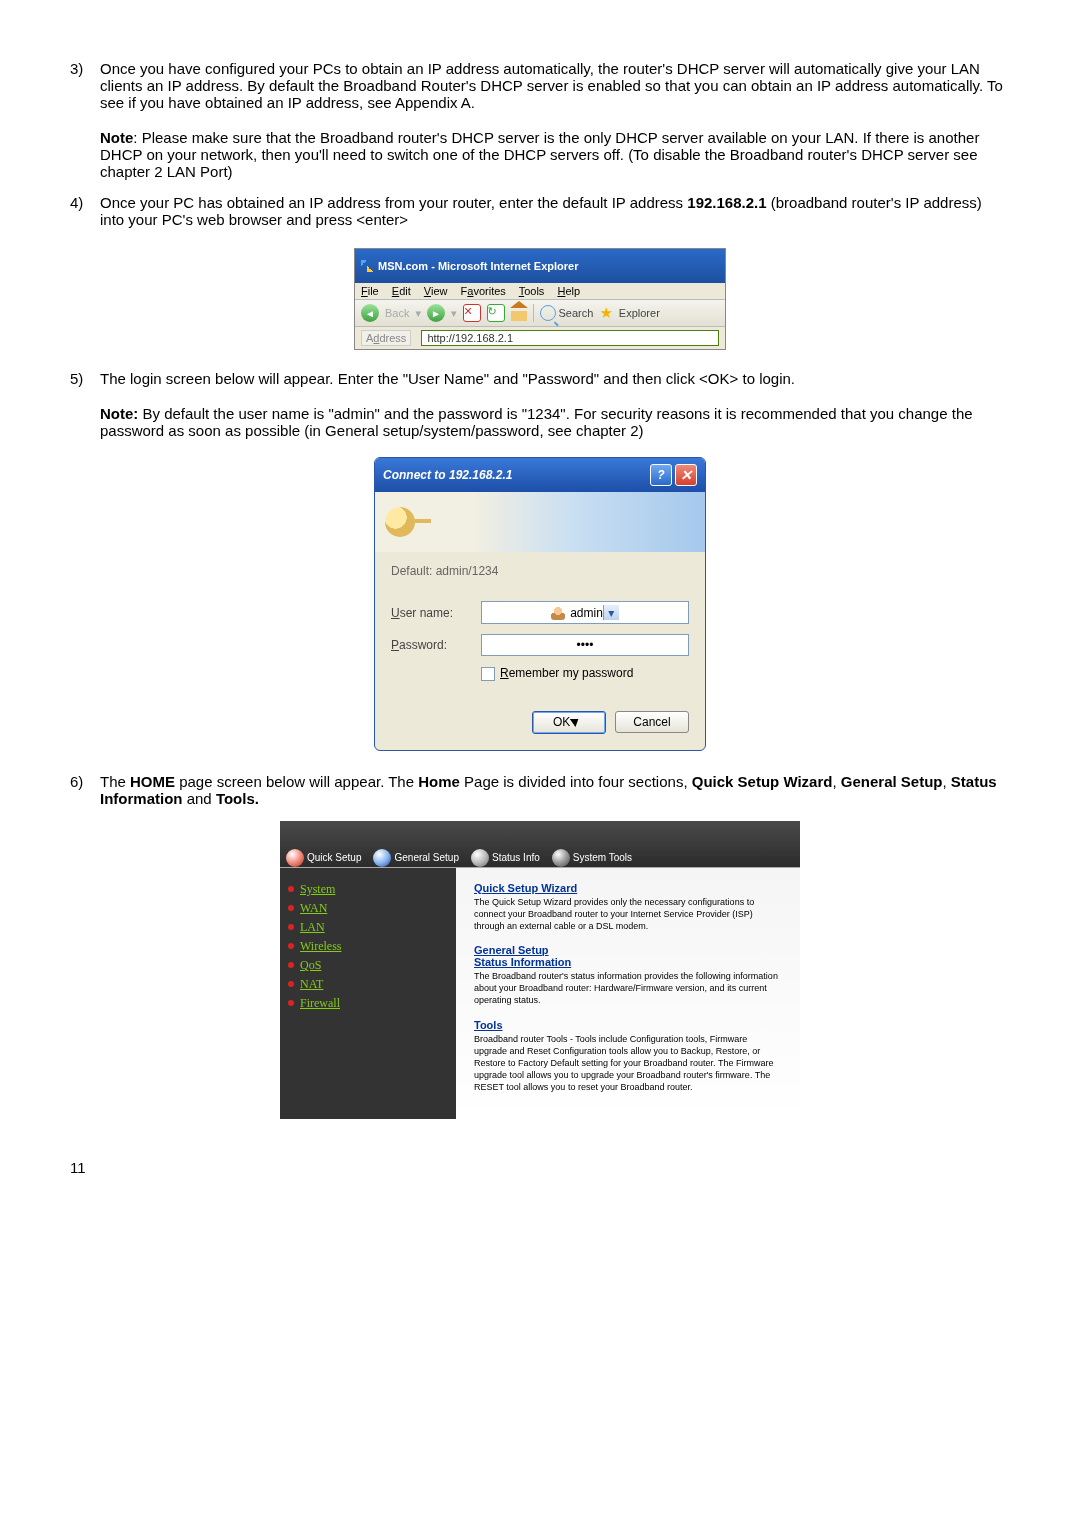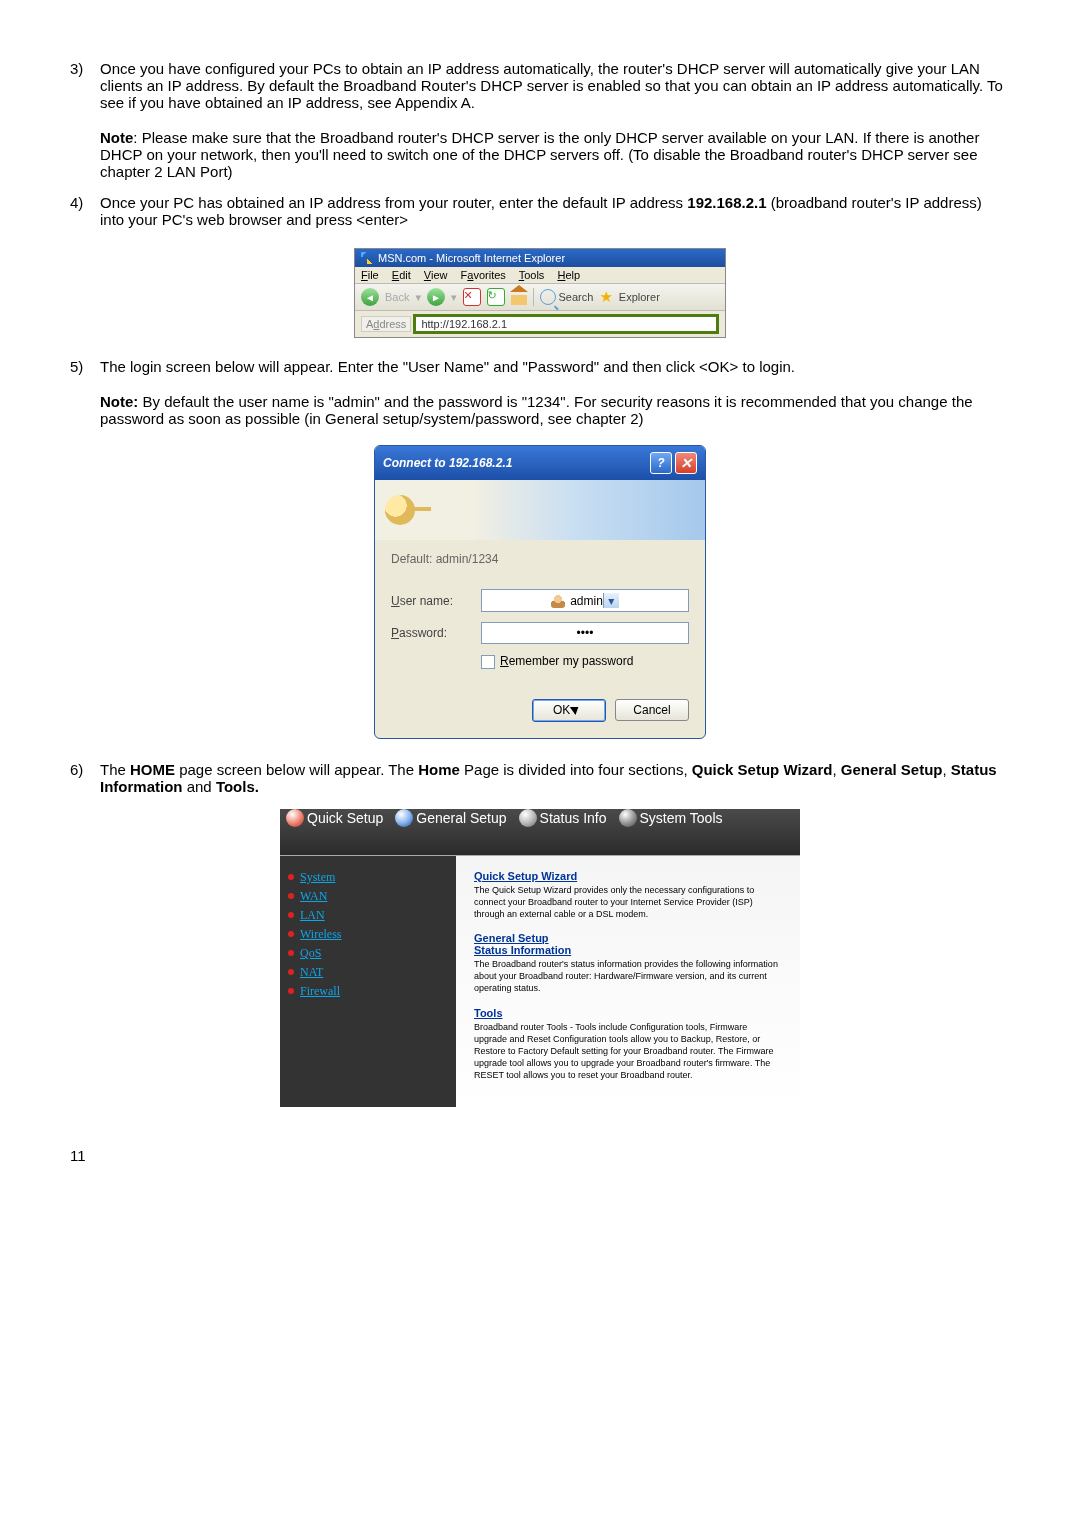--- a/index.html
+++ b/index.html
@@ -22,22 +22,22 @@
   .ie-fig {
     width: 370px;
     margin: 20px auto 10px auto;
     border: 1px solid #888;
     font-size: 11px;
     font-family: Tahoma, Arial, sans-serif;
   }
   .ie-title {
     background: linear-gradient(to bottom, #2a6ac8, #1e4f9e);
     color: #fff;
-    font-weight: normal;
-    padding: 3px 6px;
+    font-weight: bold;
+    padding: 11px 6px;
     display: flex;
     align-items: center;
     gap: 5px;
     text-align: center;
   }
   .ie-title .ie-flag {
     width: 12px; height: 12px; background:
       linear-gradient(135deg,#4da6ff 0 50%,transparent 0),
       linear-gradient(45deg,#ffcc33 0 50%,transparent 0);
     background-size: 50% 50%;
@@ -75,24 +75,24 @@
   .tb-home::before{content:"";position:absolute;left:0;bottom:0;width:16px;height:10px;background:#f3c76e;}
   .tb-home::after{content:"";position:absolute;left:-1px;top:-4px;border-left:9px solid transparent;border-right:9px solid transparent;border-bottom:7px solid #c97a1e;}
   .tb-sep { width:1px; height:18px; background:#bbb; }
   .tb-search { color:#444; display:flex; align-items:center; gap:3px;}
   .tb-search .mag { width:14px;height:14px;border:1.5px solid #5aa0e0;border-radius:50%;position:relative;}
   .tb-search .mag::after{content:"";position:absolute;right:-4px;bottom:-4px;width:5px;height:1.5px;background:#5aa0e0;transform:rotate(45deg);}
   .tb-star { color:#f5b301; font-size:15px; }
   .ie-addr {
     background:#ece9d8;
     padding:3px 6px;
-    display:flex; align-items:center; gap:2px;
+    display:flex; align-items:center; gap:10px;
   }
   .ie-addr .lbl { color:#888; border:1px solid #ccc; padding:1px 4px; background:#f0efe8;}
-  .ie-addr .url { flex:1; background:#fff; border:3px solid #4d7c0f; padding:1px 5px; color:#333;}
+  .ie-addr .url { flex:1; background:#fff; border:1px solid #4d7c0f; padding:1px 5px; color:#333;}
 
   
   .login-fig {
     width: 330px;
     margin: 18px auto;
     border: 1px solid #2a57a5;
     border-radius: 6px;
     overflow: hidden;
     font-family: Tahoma, Arial, sans-serif;
     font-size: 12px;
@@ -166,33 +166,33 @@
   .home-top {
     display:flex; height:46px; border-bottom:1px solid #aaa;
   }
   .home-logo {
     width:160px; background:#fff; display:flex; align-items:center; padding-left:8px;
     font-weight:900; color:#000; font-size:18px; letter-spacing:-0.5px;flex-direction:column;justify-content:center;align-items:flex-start;
   }
   .home-logo .tag { font-size:5px; font-weight:bold; color:#d22; letter-spacing:0.3px;}
   .home-tabs {
     flex:1; background:linear-gradient(to bottom,#4a4a4a,#2b2b2b);
-    display:flex; align-items:flex-start; color:#fff; font-size:14px;
+    display:flex; align-items:flex-end; color:#fff; font-size:10px;
   }
   .home-tabs .tab { display:flex;align-items:center; gap:3px; padding:0 6px;}
   .home-tabs .tball { width:18px;height:18px;border-radius:50%;background:radial-gradient(circle at 35% 30%,#fff,#999 60%,#555);}
   .tball.red{background:radial-gradient(circle at 35% 30%,#fff,#f08a7a 50%,#b02a1a);}
   .tball.blue{background:radial-gradient(circle at 35% 30%,#fff,#8ab6f0 50%,#1a4aa0);}
   .tball.grey{background:radial-gradient(circle at 35% 30%,#fff,#bbb 50%,#666);}
   .tball.dgrey{background:radial-gradient(circle at 35% 30%,#fff,#999 50%,#444);}
   .home-body { display:flex; }
   .home-side {
     width:160px; background:#333; color:#fff; padding:10px 8px 40px 8px;
   }
-  .home-side .s-item { color:#0ea5e9; text-decoration:underline; font-family:'Times New Roman',serif; font-size:12px; display:flex;align-items:center;gap:6px;margin:4px 0;}
+  .home-side .s-item { color:#84cc16; text-decoration:underline; font-family:'Times New Roman',serif; font-size:12px; display:flex;align-items:center;gap:6px;margin:4px 0;}
   .home-side .dot{width:6px;height:6px;border-radius:50%;background:#d22;}
   .home-main {
     flex:1; background:linear-gradient(to bottom,#f5f5f5,#fff);
     padding:14px 18px; color:#000;
   }
   .home-main .sec-title { color:#003399; font-weight:bold; text-decoration:underline; font-size:11px;}
   .home-main .sec-body { color:#000; font-size:9px; margin:2px 0 12px 0; line-height:1.35;}
   
   .page-num { text-align:left; margin-top:40px; font-size:15px;}
 </style>

